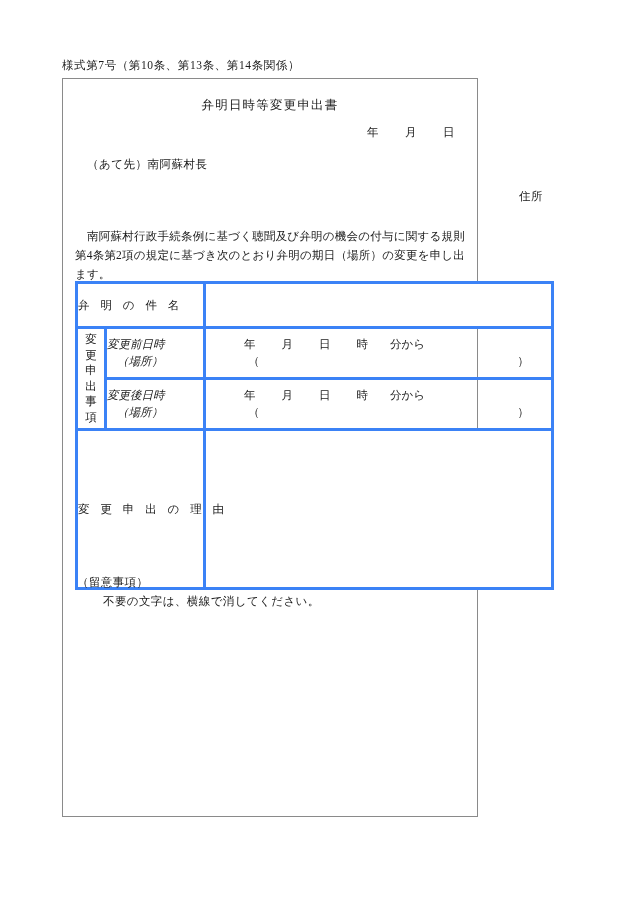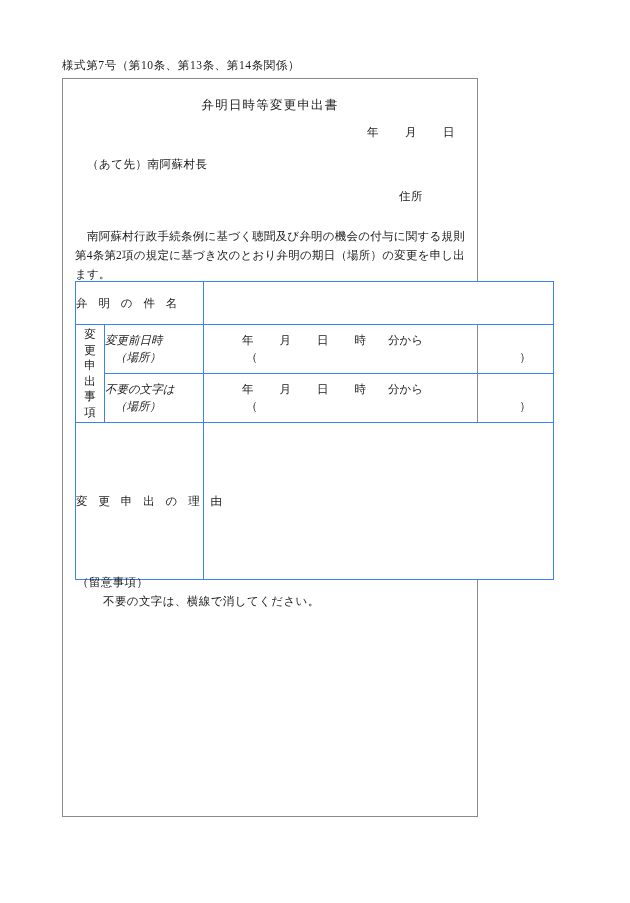--- a/index.html
+++ b/index.html
@@ -70,20 +70,21 @@
   }
 
   
   .party-block {
     position: absolute;
     left: 330px;
     top: 108px;
     width: 150px;
     font-size: 11.5px;
     letter-spacing: 0.5px;
+    text-align: right;
   }
   .party-row {
     position: relative;
     height: 18px;
     line-height: 18px;
   }
   .party-row .label { display: inline-block; }
   .party-row.addr .label { padding-left: 6px; }
   .seal {
     position: absolute;
@@ -110,21 +111,21 @@
   .tbl {
     position: absolute;
     left: 12px;
     top: 202px;
     width: 479px;
     border-collapse: collapse;
     table-layout: fixed;
     font-size: 11.5px;
   }
   .tbl td {
-    border: 1px solid #3b82f6;
+    border: 3px solid #3b82f6;
     padding: 0;
     vertical-align: middle;
   }
 
   
   .col-vert { width: 29px; }
   .col-label { width: 99px; }
 
   .cell-subject {
     height: 42px;
@@ -253,21 +254,21 @@
             <span>年</span><span class="g"></span><span>月</span><span class="g"></span><span>日</span><span class="g"></span><span>時</span><span class="g-sm"></span><span>分から</span>
           </div>
           <div class="paren-run">
             <span>（</span><span class="close">）</span>
           </div>
         </td>
       </tr>
 
       <tr>
         <td class="cell-rowlabel">
-          <span>不要の文字は</span>
+          <span>変更後日時</span>
           <span class="sub">（場所）</span>
         </td>
         <td class="cell-datefields">
           <div class="date-run">
             <span>年</span><span class="g"></span><span>月</span><span class="g"></span><span>日</span><span class="g"></span><span>時</span><span class="g-sm"></span><span>分から</span>
           </div>
           <div class="paren-run">
             <span>（</span><span class="close">）</span>
           </div>
         </td>

